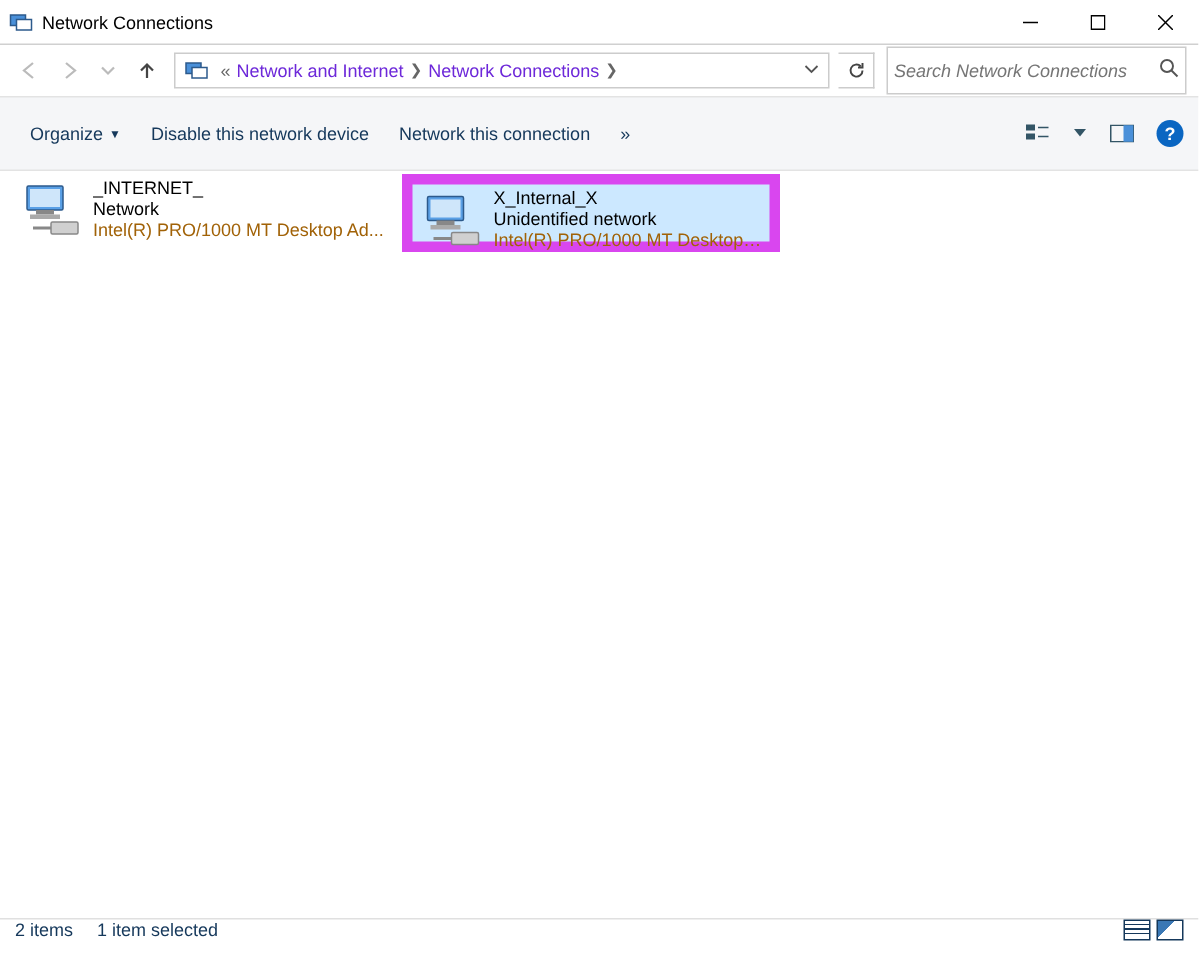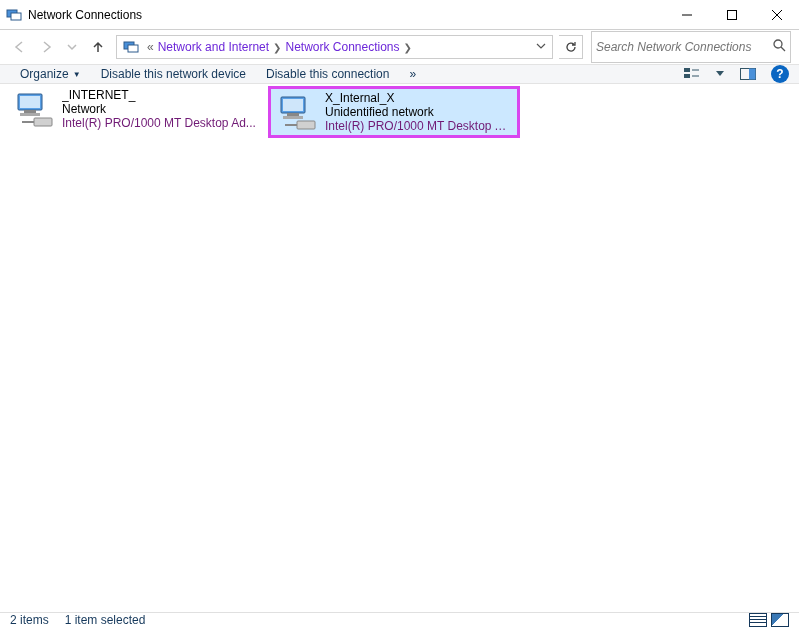--- a/index.html
+++ b/index.html
@@ -22,37 +22,37 @@
     .breadcrumb span.sep { color: #666; margin: 0 4px; }
     .breadcrumb span.crumb { color: #6d28d9; white-space: nowrap; cursor: pointer; }
     .breadcrumb span.chev { color: #666; margin: 0 4px; font-size: 10px; }
     .addr-drop { width: 18px; text-align: center; color: #555; cursor: pointer; }
     .refresh-btn { width: 24px; height: 24px; border: 1px solid #ccc; border-left: none; background: #fff; display: flex; align-items: center; justify-content: center; cursor: pointer; }
     .searchbox { width: 200px; height: 24px; border: 1px solid #ccc; display: flex; align-items: center; margin-left: 6px; padding: 15px 4px; }
     .searchbox input { flex: 1; border: none; outline: none; font-size: 12px; color: #333; font-style: italic; }
     .searchbox .sicon { color: #555; }
 
     
-    .cmdrow { height: 20px; background: #f5f6f8; border-top: 1px solid #e3e3e3; border-bottom: 1px solid #e3e3e3; display: flex; align-items: center; padding: 0 10px; }
+    .cmdrow { height: 50px; background: #f5f6f8; border-top: 1px solid #e3e3e3; border-bottom: 1px solid #e3e3e3; display: flex; align-items: center; padding: 0 10px; }
     .cmdbtn { color: #15385b; background: transparent; border: none; padding: 4px 10px; cursor: pointer; display: flex; align-items: center; gap: 4px; }
     .cmdbtn .drop { font-size: 8px; }
     .cmdrow .spacer { flex: 1; }
     .viewctrl { display: flex; align-items: center; gap: 6px; }
     .viewctrl .vb { width: 22px; height: 22px; display: flex; align-items: center; justify-content: center; color: #356; cursor: pointer; }
     .help-icon { width: 18px; height: 18px; border-radius: 50%; background: #0a66c2; color: #fff; display: flex; align-items: center; justify-content: center; font-weight: bold; font-size: 12px; margin-left: 6px; cursor: pointer; }
 
     
     .content { flex: 1; display: flex; align-items: flex-start; padding: 2px 0 0 0; overflow: auto; background: #fff; }
     .conn-item { width: 252px; height: 52px; display: flex; align-items: flex-start; padding: 2px 4px; margin: 0 0 12px 8px; cursor: pointer; }
-    .conn-item.selected { background: #cce8ff; border: 3px solid #d946ef; }
+    .conn-item.selected { background: #cce8ff; border: 7px solid #d946ef; }
     .conn-icon { width: 46px; height: 46px; margin-right: 4px; flex-shrink: 0; position: relative; }
     .conn-text { overflow: hidden; }
     .conn-text .line1 { color: #000; white-space: nowrap; overflow: hidden; text-overflow: ellipsis; }
     .conn-text .line2 { color: #000000; white-space: nowrap; overflow: hidden; text-overflow: ellipsis; }
-    .conn-text .line3 { color: #701a75; white-space: nowrap; overflow: hidden; text-overflow: ellipsis; }
+    .conn-text .line3 { color: #a16207; white-space: nowrap; overflow: hidden; text-overflow: ellipsis; }
 
     
     .statusbar { height: 24px; border-top: 1px solid #e0e0e0; display: flex; align-items: flex-start; padding: 0 10px; color: #15385b; gap: 16px; }
     .statusbar .spacer { flex: 1; }
     .view-icons { display: flex; gap: 4px; }
     .view-icons .vi { width: 18px; height: 14px; border: 1px solid #15385b; cursor: pointer; display: inline-block; }
     .view-icons .vi.details { background: linear-gradient(to bottom, #fff 2px, #15385b 2px, #15385b 3px, #fff 3px, #fff 5px, #15385b 5px, #15385b 6px, #fff 6px, #fff 8px, #15385b 8px, #15385b 9px, #fff 9px); }
     .view-icons .vi.large { background: linear-gradient(135deg, #3a78b5 40%, #fff 40%); }
 
     
@@ -147,21 +147,21 @@
     </span>
   </div>
 </div>
 
 <div class="cmdrow">
   <button class="cmdbtn">
     <span>Organize</span>
     <span class="drop">▼</span>
   </button>
   <button class="cmdbtn">Disable this network device</button>
-  <button class="cmdbtn">Disable this connection</button>
+  <button class="cmdbtn">Network this connection</button>
   <button class="cmdbtn">»</button>
   <div class="spacer"></div>
   <div class="viewctrl">
     <span class="vb">
       <svg width="16" height="14">
           <rect x="0" y="1" width="6" height="4" fill="#356"></rect>
           <rect x="0" y="7" width="6" height="4" fill="#356"></rect>
           <line x1="8" y1="3" x2="15" y2="3" stroke="#356"></line>
           <line x1="8" y1="9" x2="15" y2="9" stroke="#356"></line>
         </svg>

